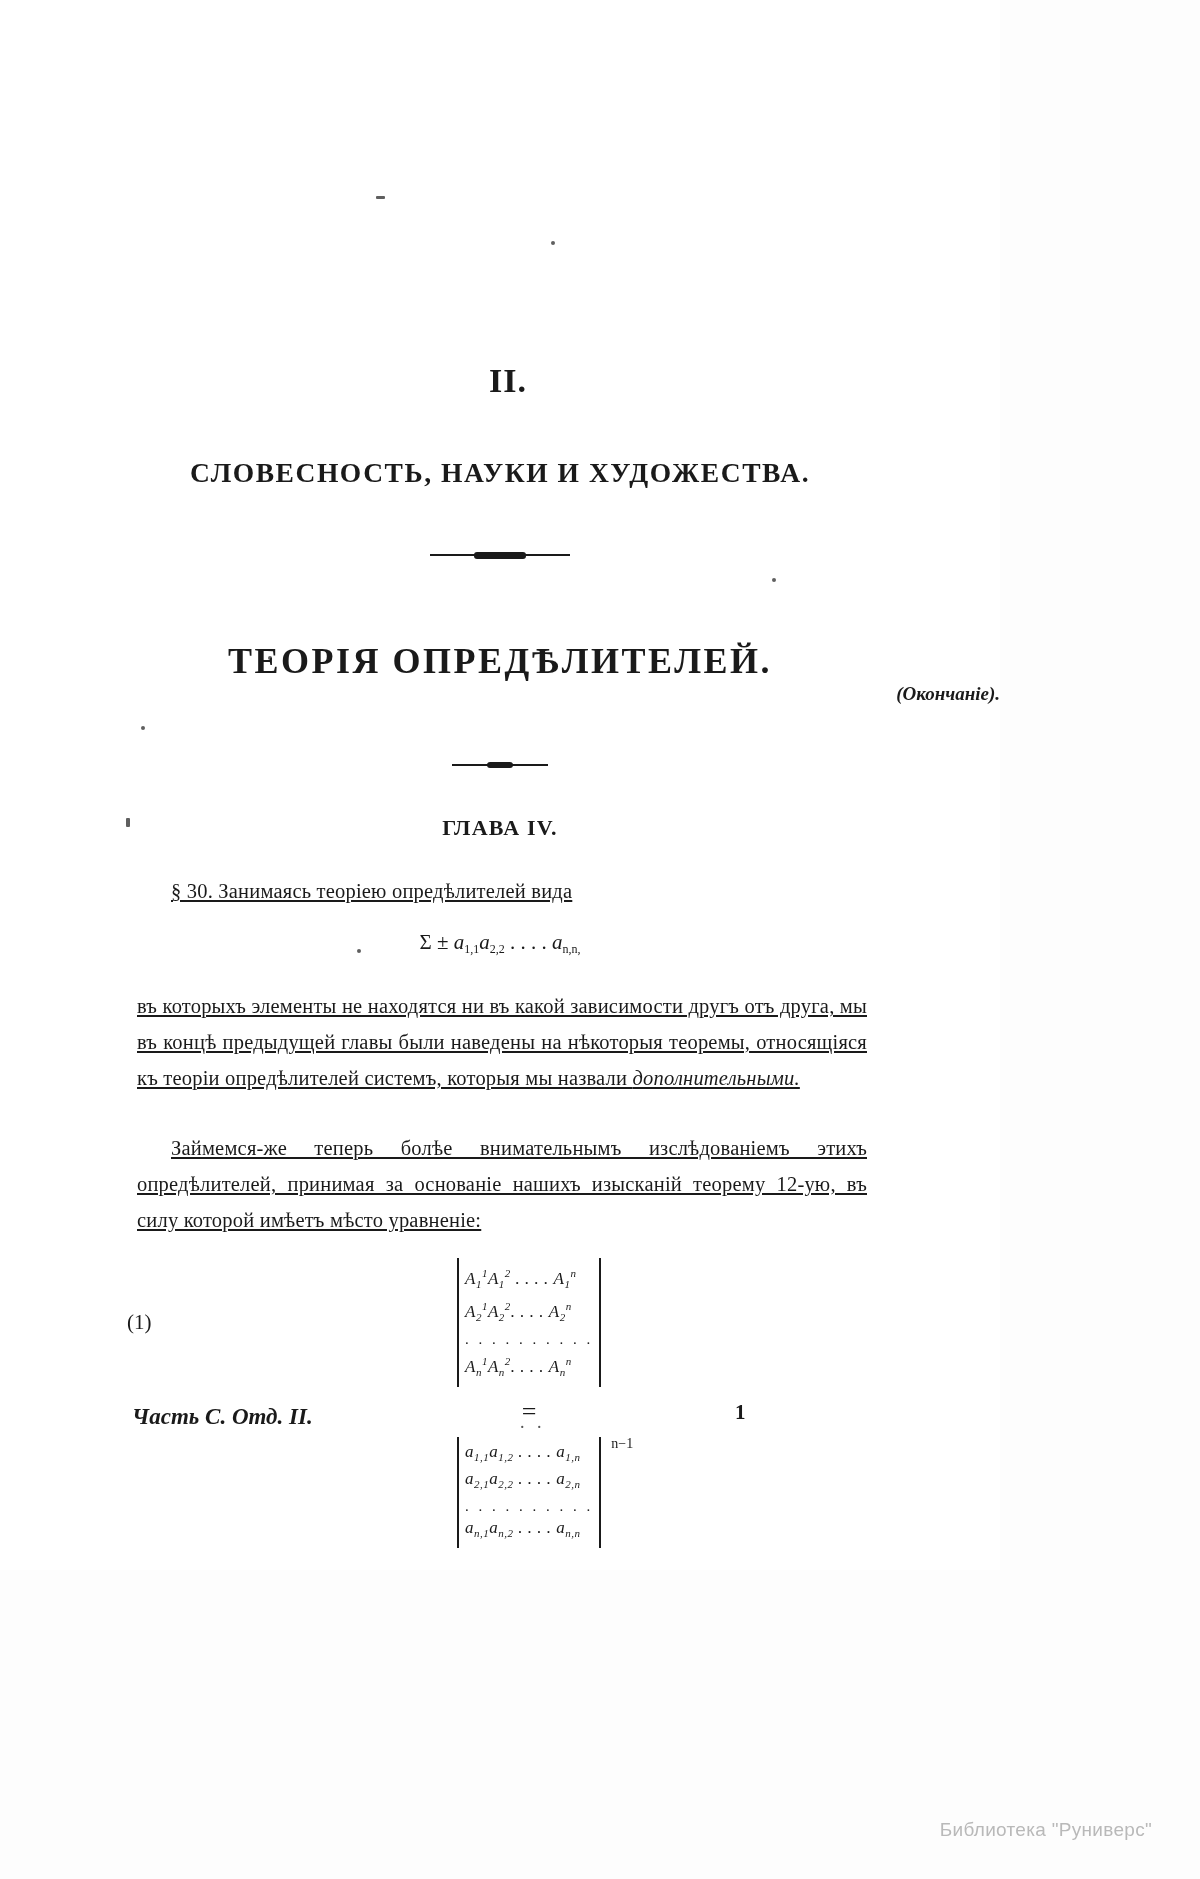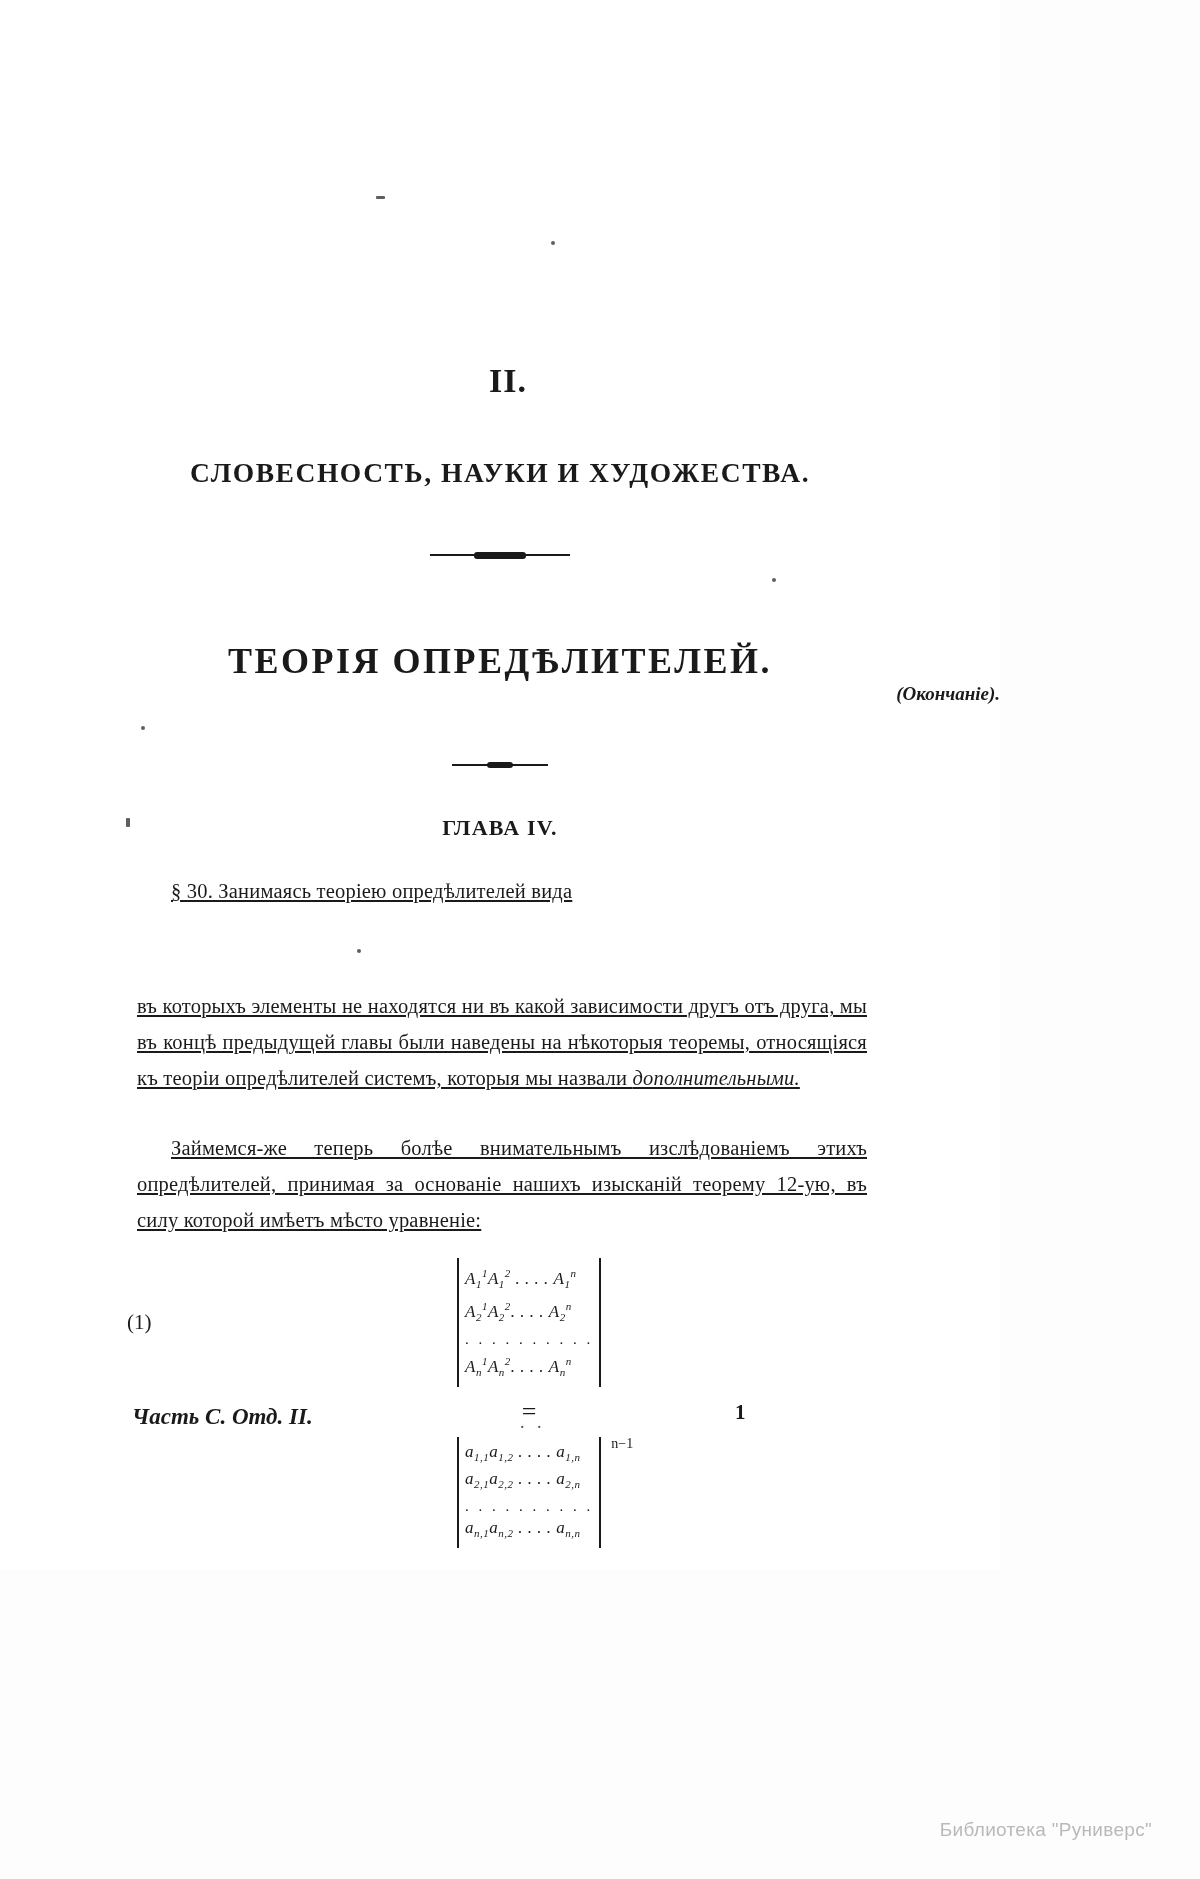--- a/index.html
+++ b/index.html
@@ -306,20 +306,27 @@
     <div class="rule2">
       <span class="lozenge"></span>
     </div>
 
     <div class="chapter">ГЛАВА IV.</div>
 
     <div class="body-text p-sec30">
       <span class="indent"></span><span>§ 30. Занимаясь теоріею опредѣлителей вида</span>
     </div>
 
+    <div class="formula-sum">
+      <span>Σ</span>
+      <span>±</span>
+      <span class="it">a</span><span class="sub">1,1</span><span class="it">a</span><span class="sub">2,2</span>
+      <span>. . . .</span>
+      <span class="it">a</span><span class="sub">n,n,</span>
+    </div>
 
     <div class="body-text p-block1">
       <span>въ которыхъ элементы не находятся ни въ какой зависимости другъ отъ друга, мы въ концѣ предыдущей главы были наведены на нѣкоторыя теоремы, относящіяся къ теоріи опредѣлителей системъ, которыя мы назвали </span><span class="ital">дополнительными.</span>
     </div>
 
     <div class="body-text p-block2">
       <span class="indent"></span><span>Займемся-же теперь болѣе внимательнымъ изслѣдованіемъ этихъ опредѣлителей, принимая за основаніе нашихъ изысканій теорему 12-ую, въ силу которой имѣетъ мѣсто уравненіе:</span>
     </div>
 
     <div class="eq-wrap">

